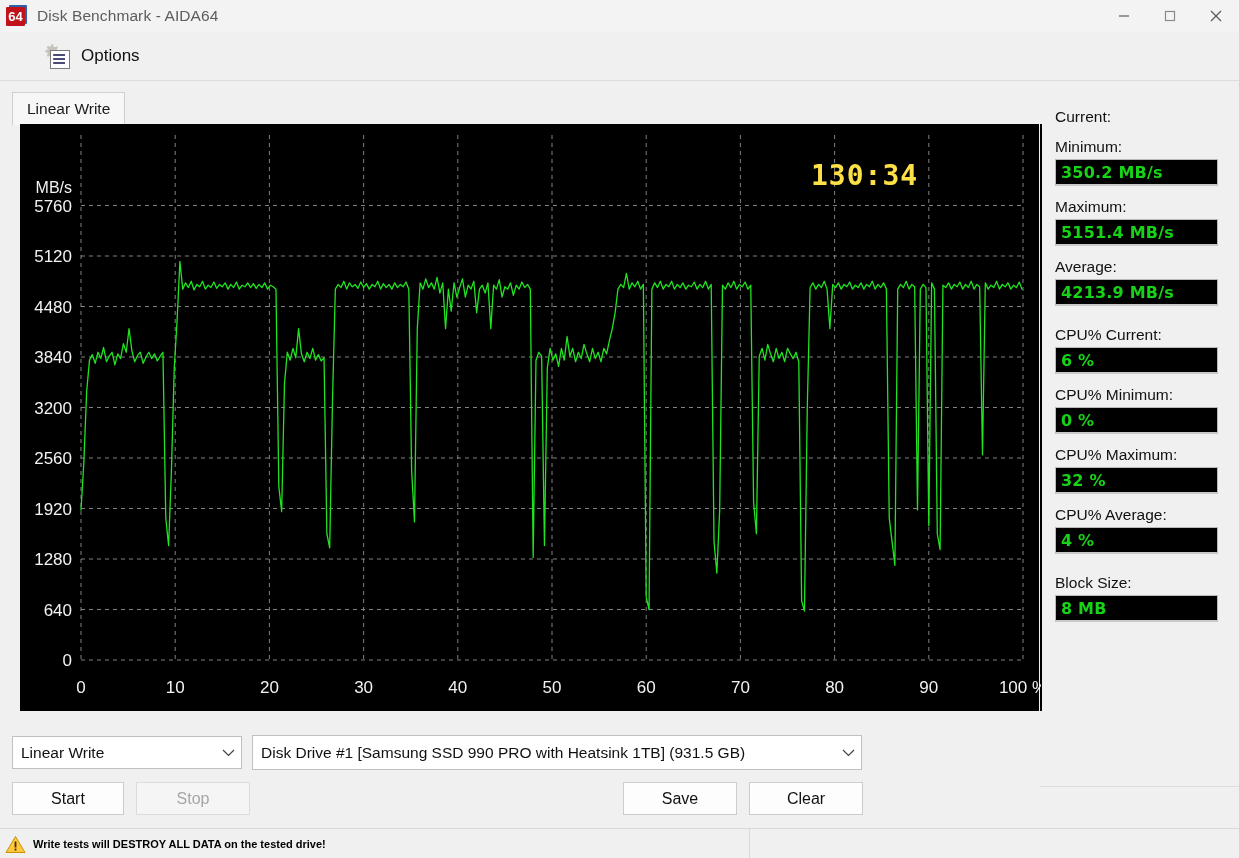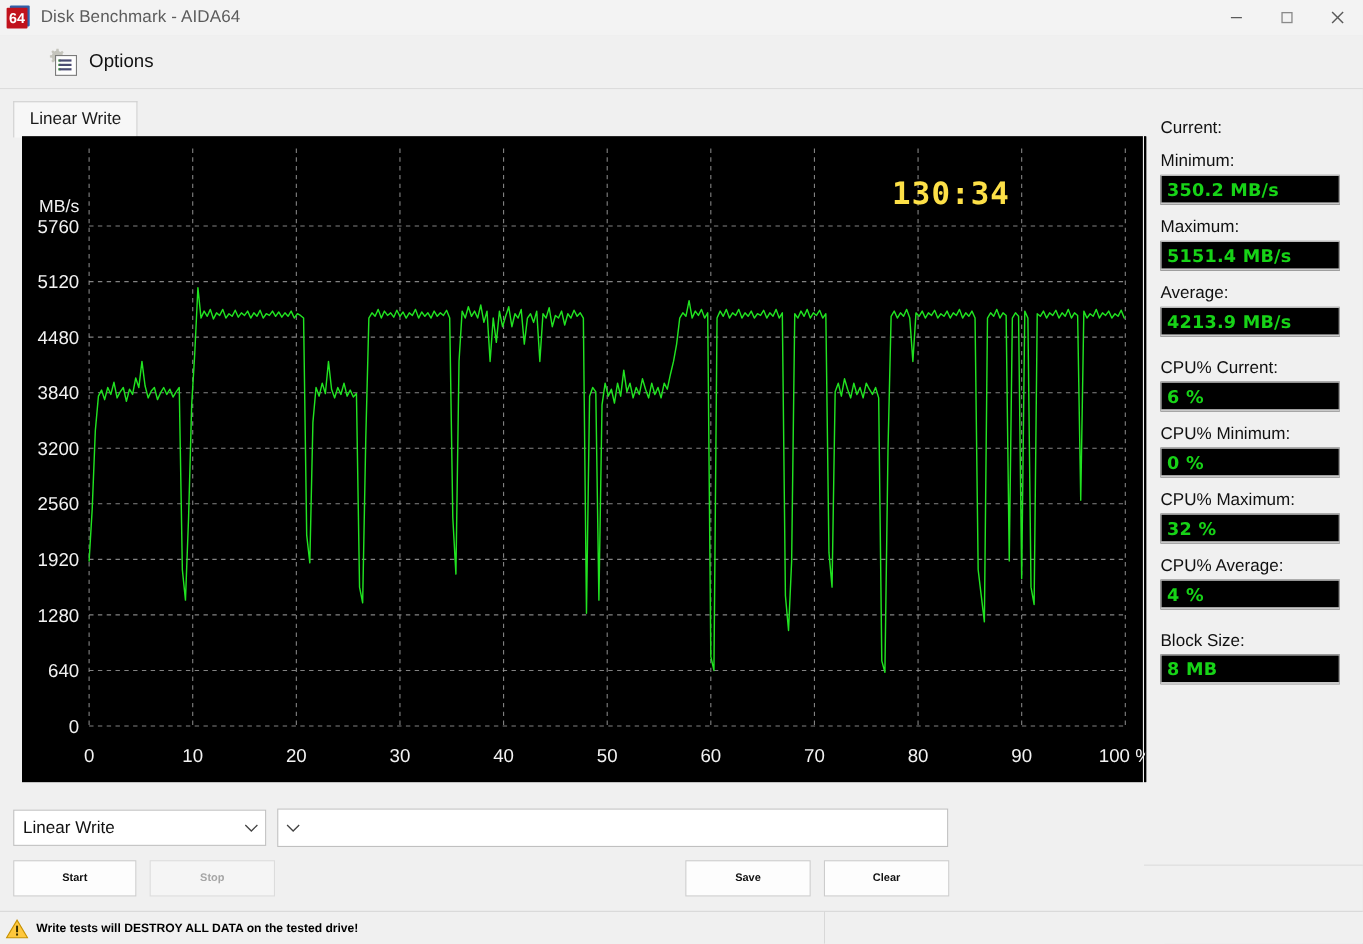--- a/index.html
+++ b/index.html
@@ -161,23 +161,22 @@
     color: #444; flex: none;
   }
   #combo-test { left: 12px; top: 736px; width: 230px; height: 33px; }
   #combo-drive { left: 252px; top: 735px; width: 610px; height: 35px; }
 
   .btn {
     position: absolute;
     background: #fdfdfd;
     border: 1px solid #cccccc;
     display: flex; align-items: center; justify-content: center;
-    font-size: 10px; color: #111;
+    font-size: 16px; color: #111;
     box-sizing: border-box;
-    font-weight: bold;
   }
   .btn.disabled { color: #a6a6a6; background: #f5f5f5; border-color: #dcdcdc; }
   #btn-start { left: 12px; top: 782px; width: 112px; height: 33px; }
   #btn-stop  { left: 136px; top: 782px; width: 114px; height: 33px; }
   #btn-save  { left: 623px; top: 782px; width: 114px; height: 33px; }
   #btn-clear { left: 749px; top: 782px; width: 114px; height: 33px; }
 
   
   .warnbar {
     position: absolute; left: 0; top: 828px;
@@ -346,20 +345,21 @@
   <div class="combo" id="combo-test">
     <span class="cval">Linear Write</span>
     <span class="carr">
       <svg width="13" height="9" viewBox="0 0 13 9">
           <polyline points="1,2 6.5,7.5 12,2" fill="none" stroke="#444" stroke-width="1.2"></polyline>
         </svg>
     </span>
   </div>
 
   <div class="combo" id="combo-drive">
+    <span class="cval">Disk Drive #1  [Samsung SSD 990 PRO with Heatsink 1TB]  (931.5 GB)</span>
     <span class="carr">
       <svg width="13" height="9" viewBox="0 0 13 9">
           <polyline points="1,2 6.5,7.5 12,2" fill="none" stroke="#444" stroke-width="1.2"></polyline>
         </svg>
     </span>
   </div>
 
   <div class="btn" id="btn-start">Start</div>
   <div class="btn disabled" id="btn-stop">Stop</div>
   <div class="btn" id="btn-save">Save</div>

